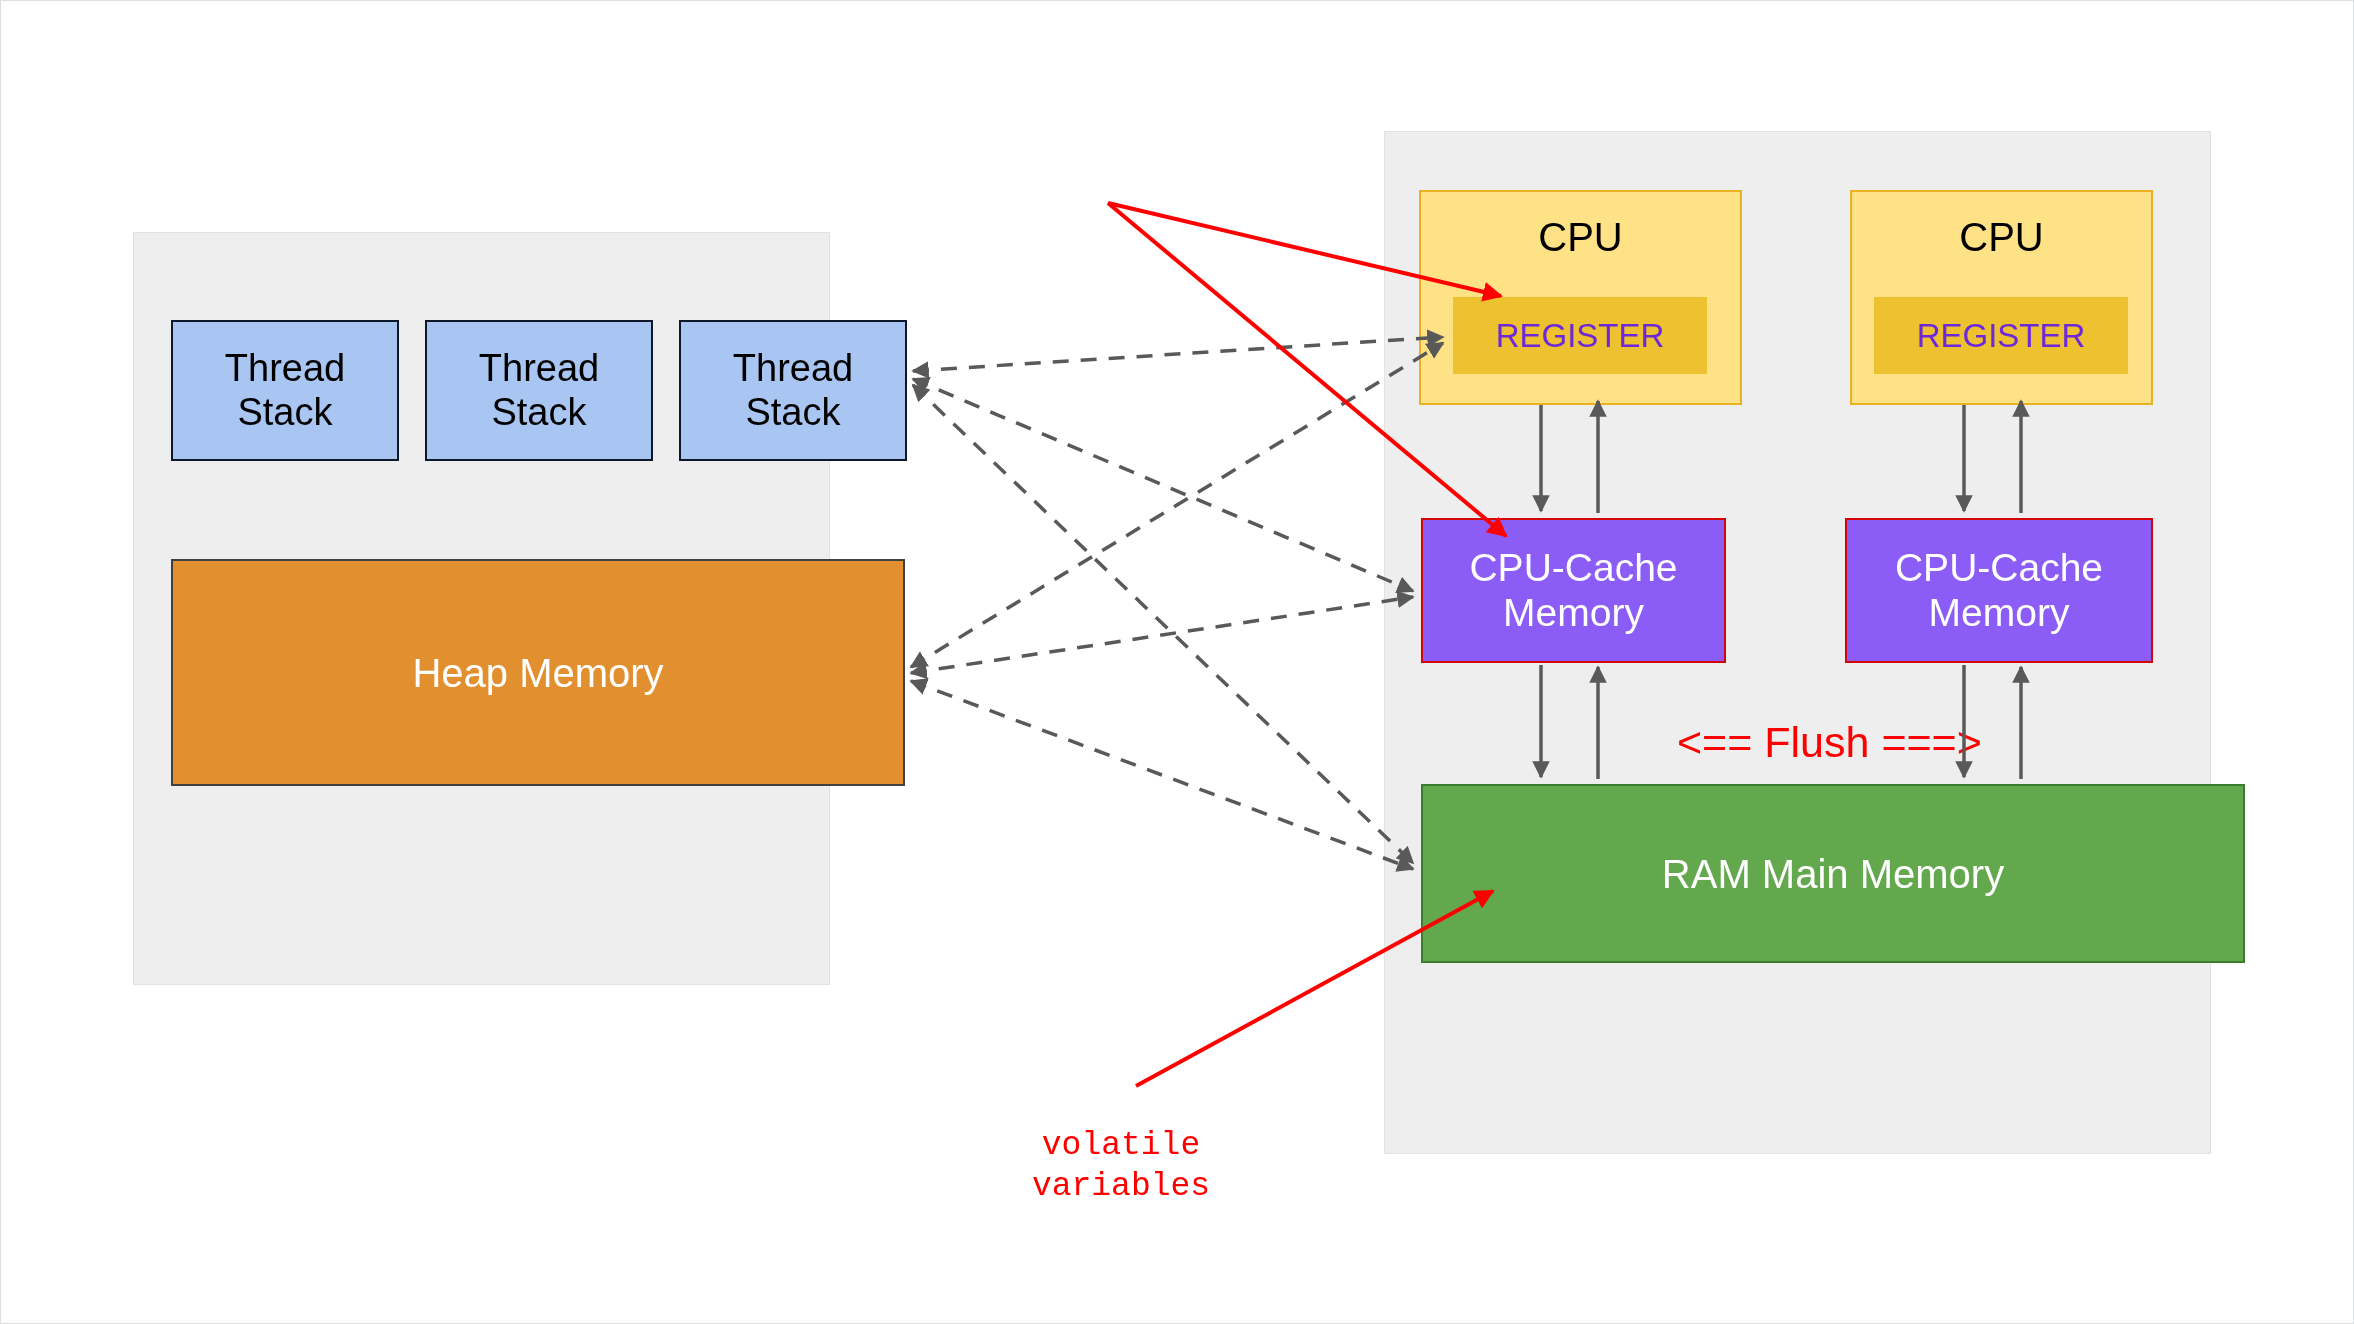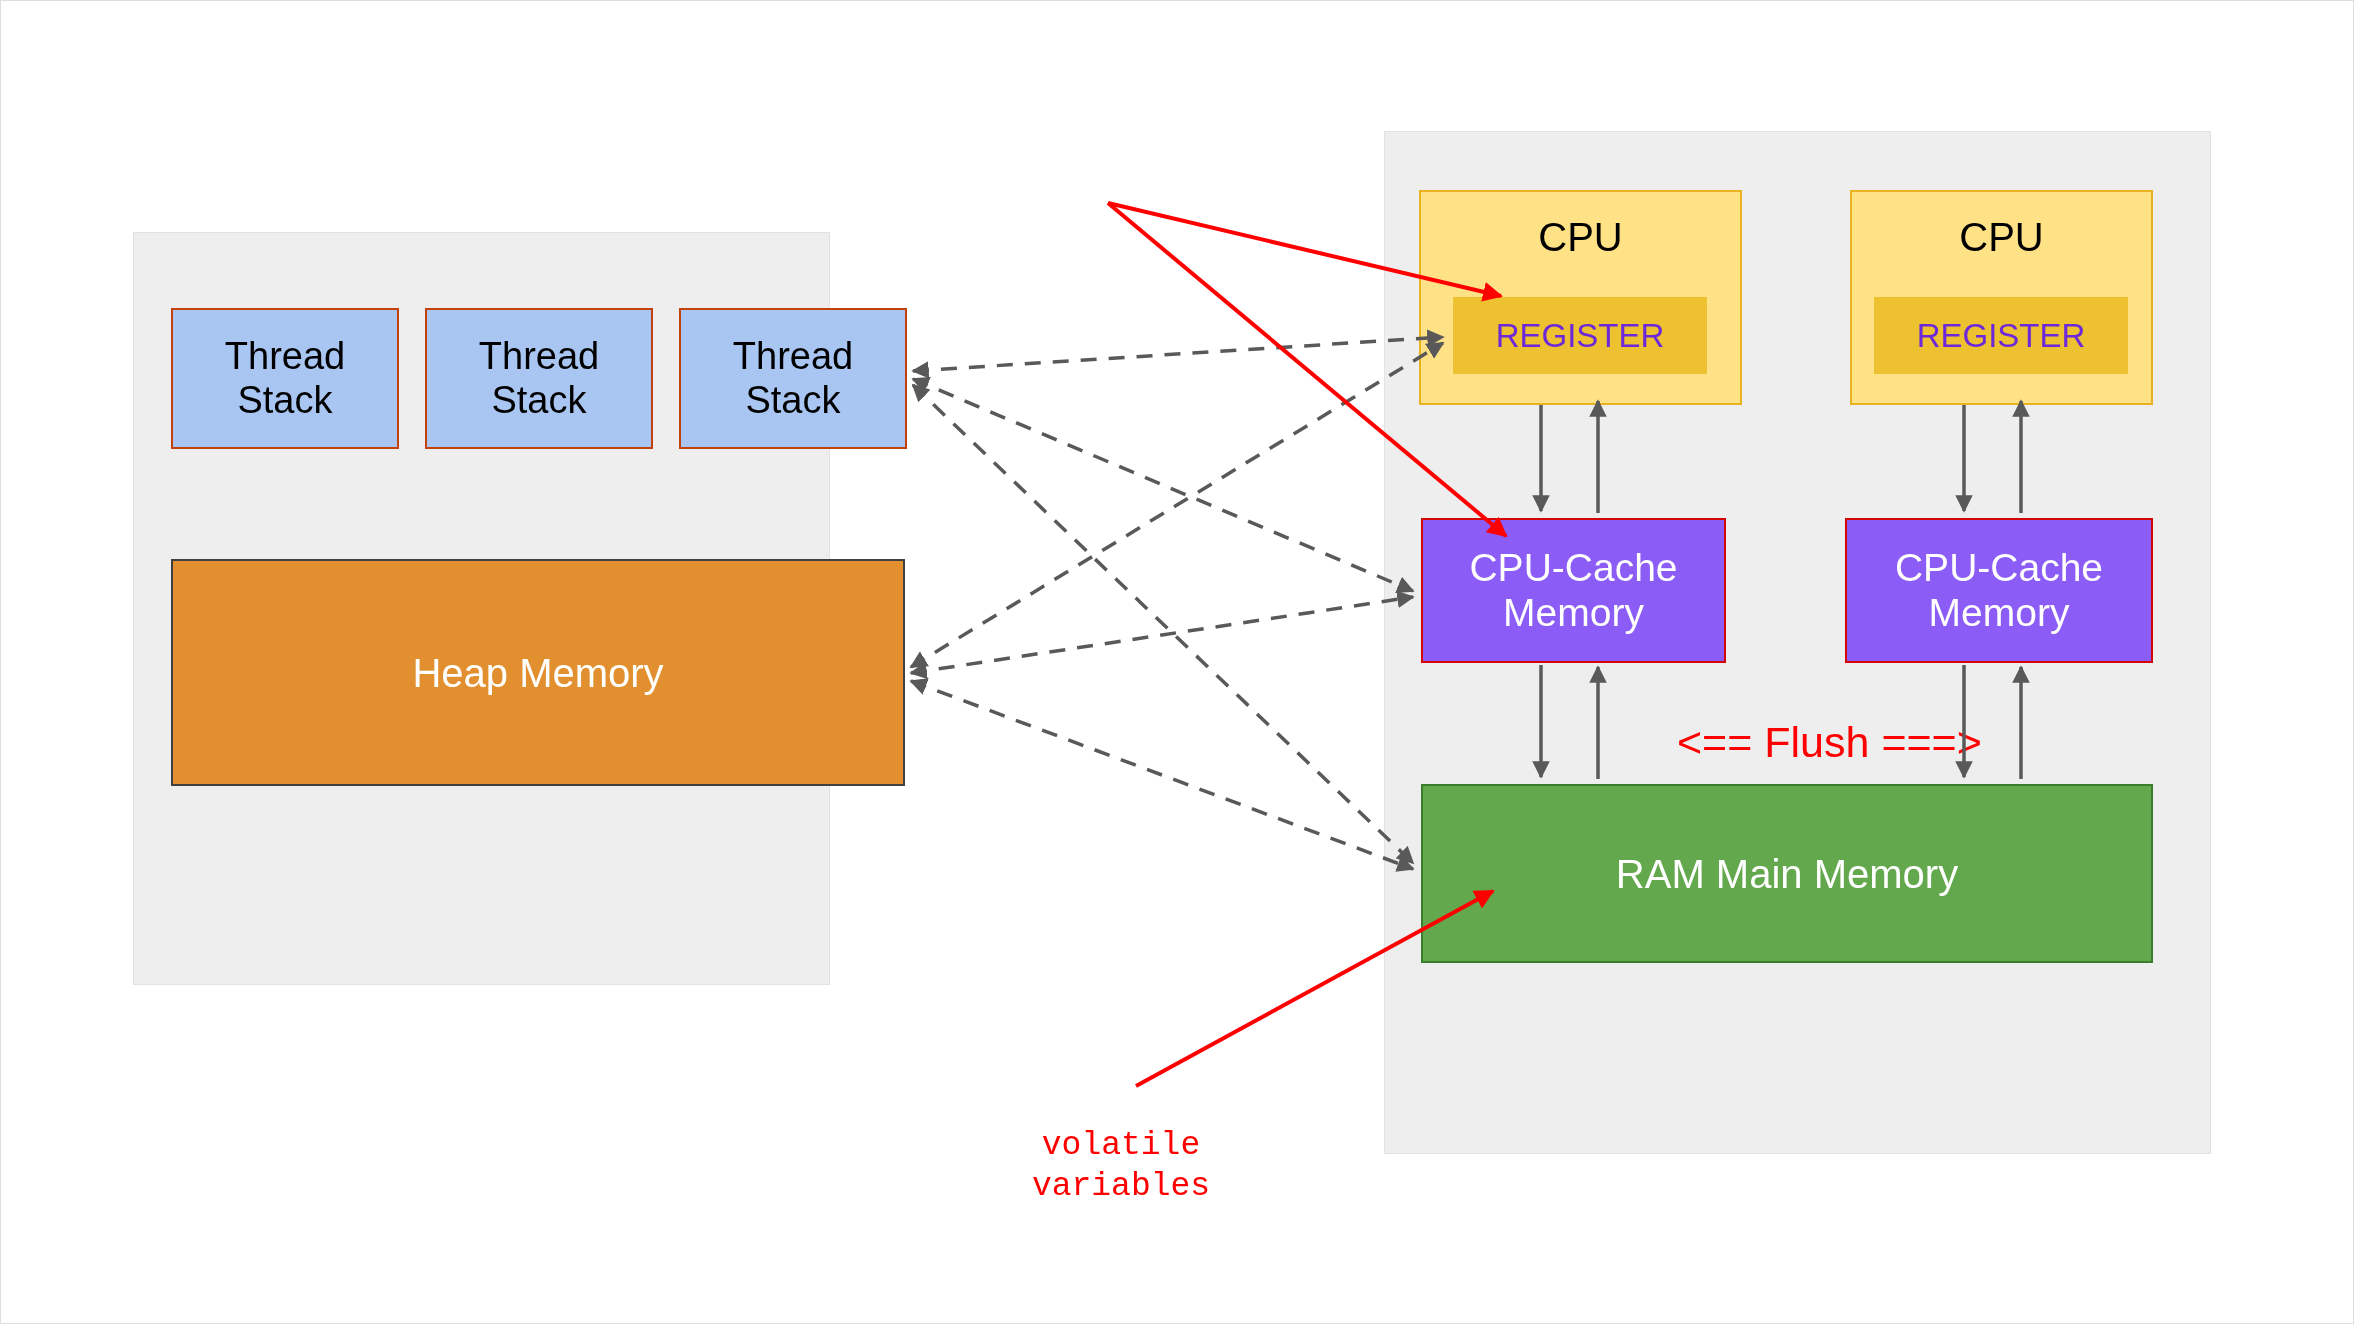--- a/index.html
+++ b/index.html
@@ -46,23 +46,24 @@
   .panel-label {
     position: absolute;
     color: #000000;
     font-size: 41px;
     white-space: nowrap;
   }
 
   
   .thread-stack {
     background: #a9c5f2;
-    border: 2px solid #c2410c;
+    border: 2px solid #0f172a;
     color: #000000;
     font-size: 38px;
+    margin-top: 12px;
   }
   .heap {
     background: #e2902f;
     border: 2px solid #404040;
     color: #ffffff;
     font-size: 40px;
   }
 
   
   .cpu {
@@ -175,21 +176,21 @@
     <span>CPU</span>
   </div>
   <div class="node register" style="left:1873px; top:296px; width:254px; height:77px;">
     <span>REGISTER</span>
   </div>
   <div class="node cache" style="left:1844px; top:517px; width:308px; height:145px;">
     <span style="white-space:pre-line;">CPU-Cache
 Memory</span>
   </div>
 
-  <div class="node ram" style="left:1420px; top:783px; width:732px; height:179px;">
+  <div class="node ram" style="left:1420px; top:783px; width:824px; height:179px;">
     <span>RAM Main Memory</span>
   </div>
 
   <div class="flush-label" style="left:1676px; top:717px;">&lt;== Flush ===&gt;</div>
 
 
 
   <div class="annotation" style="left:985px; top:1124px; width:270px;font-family:Liberation Mono, monospace;">volatile variables</div>
 
   <svg id="wires" viewBox="0 0 2354 1324" xmlns="http://www.w3.org/2000/svg">

